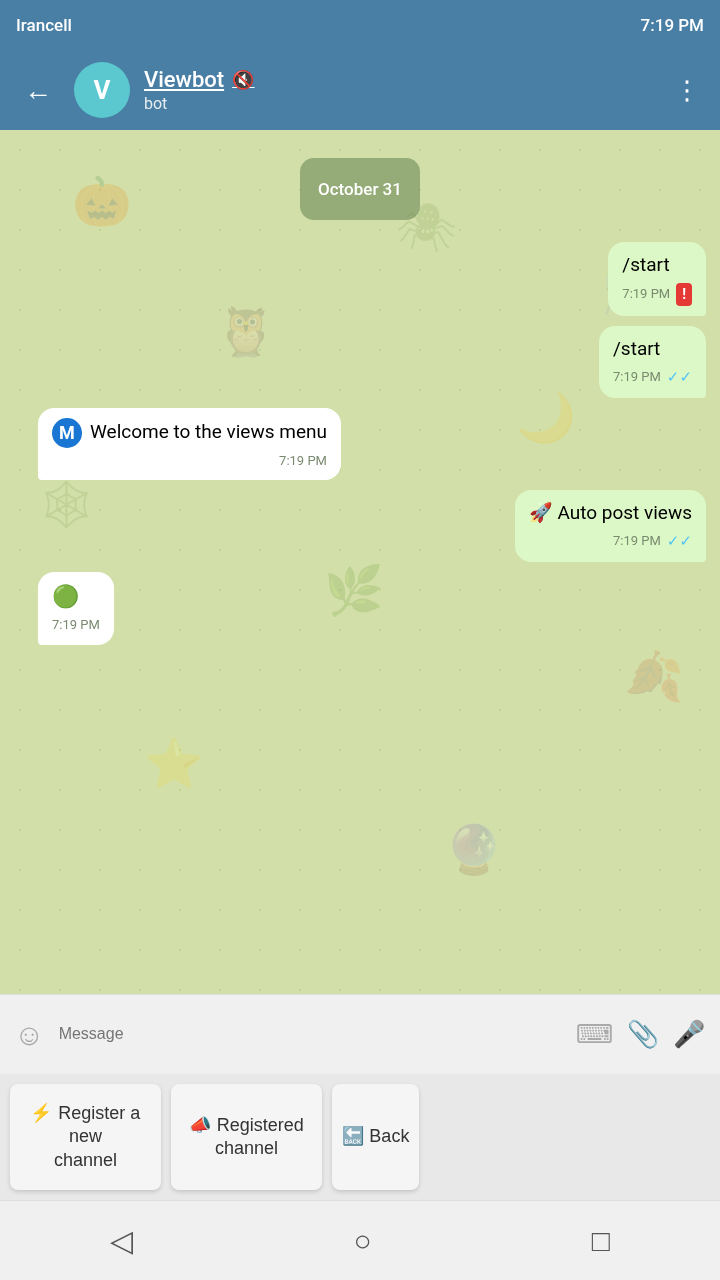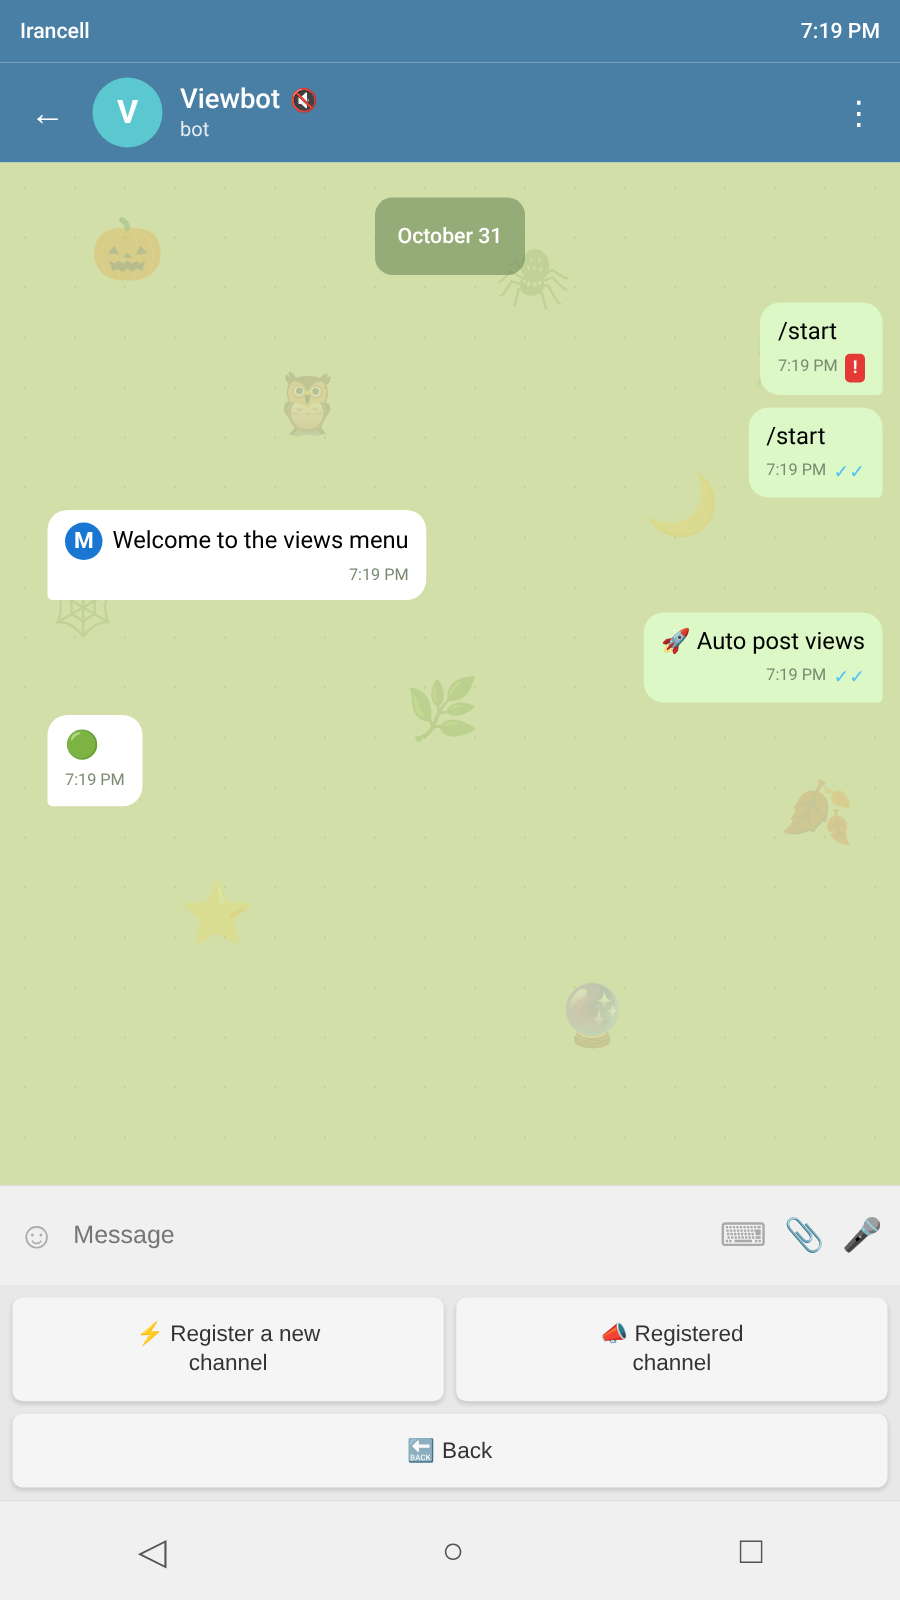--- a/index.html
+++ b/index.html
@@ -64,20 +64,21 @@
       flex-direction: column;
       justify-content: center;
     }
     .header-name {
       color: #fff;
       font-size: 22px;
       font-weight: 500;
       display: flex;
       align-items: center;
       gap: 8px;
+      text-decoration: underline;
     }
     .mute-icon { font-size: 18px; }
     .header-subtitle {
       color: rgba(255,255,255,0.85);
       font-size: 16px;
       margin-top: 2px;
     }
     .more-btn {
       color: #fff;
       font-size: 26px;
@@ -207,35 +208,35 @@
     .emoji-btn {
       font-size: 30px;
       color: #aaa;
       cursor: pointer;
     }
     .message-input {
       flex: 1;
       background: transparent;
       border: none;
       outline: none;
-      font-size: 20px;
+      font-size: 16px;
       color: #aaa;
     }
     .keyboard-btn, .attach-btn, .mic-btn {
       font-size: 26px;
       color: #aaa;
       cursor: pointer;
     }
 
     
     .bot-keyboard {
       background: #e8e8e8;
       padding: 10px 10px 10px;
       display: flex;
-      flex-direction: column;
+      flex-direction: row;
       gap: 10px;
       flex-shrink: 0;
     }
     .bot-keyboard-row {
       display: flex;
       gap: 10px;
     }
     .bot-key-btn {
       flex: 1;
       background: #f5f5f5;

